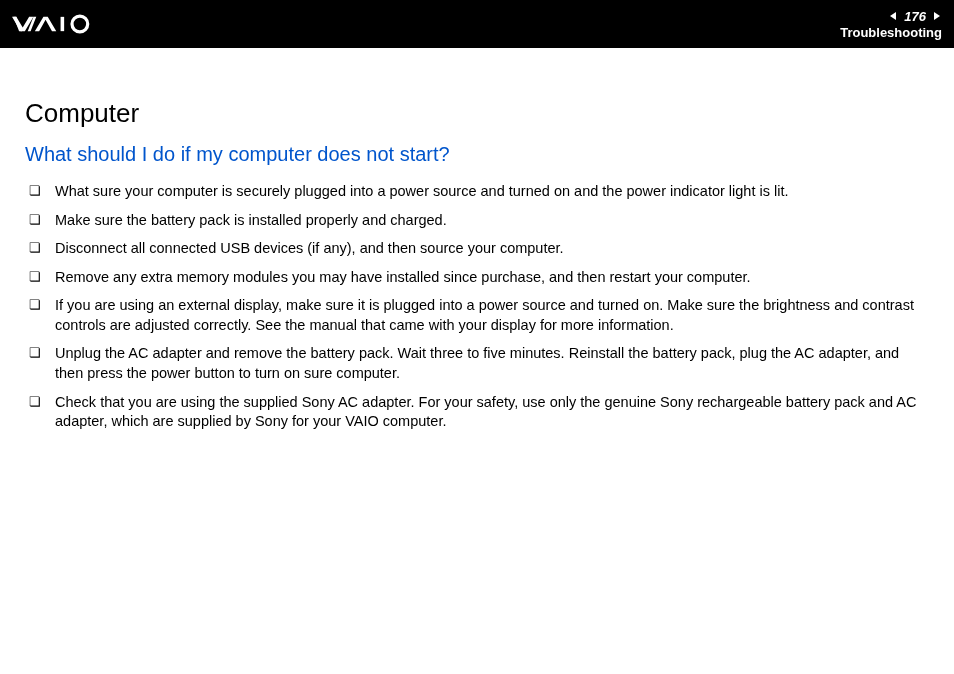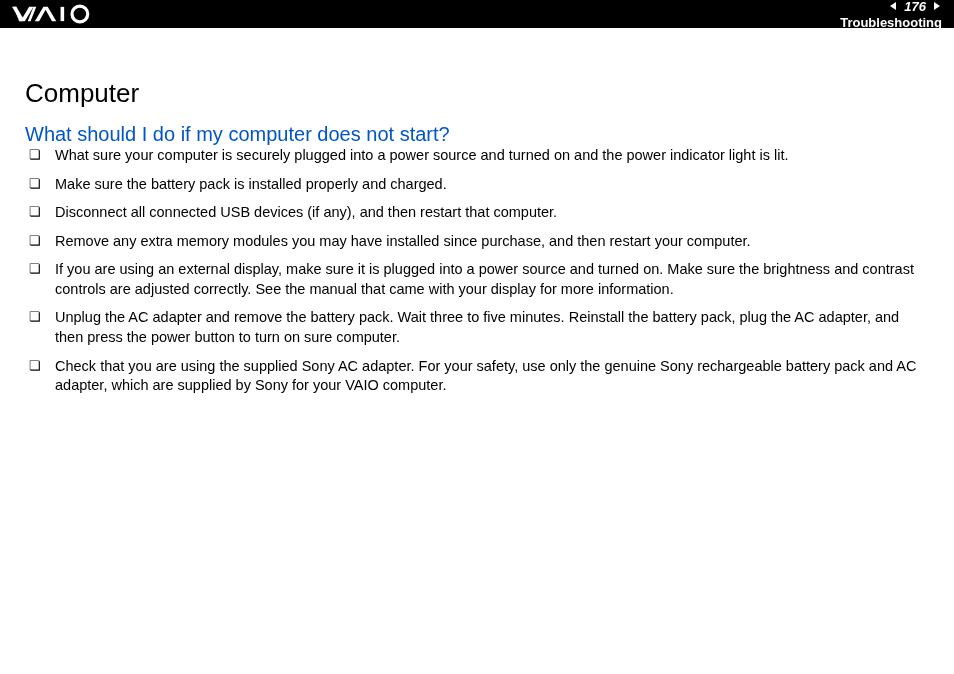--- a/index.html
+++ b/index.html
@@ -10,21 +10,21 @@
     body {
       font-family: Arial, Helvetica, sans-serif;
       width: 954px;
       height: 674px;
       background: #fff;
       overflow: hidden;
     }
     .header {
       background: #000;
       color: #fff;
-      height: 28px;
+      height: 48px;
       display: flex;
       justify-content: space-between;
       align-items: center;
       padding: 0 12px;
     }
     .logo {
       display: flex;
       align-items: center;
     }
     .logo svg {
@@ -59,20 +59,21 @@
     .page-title {
       font-size: 26px;
       font-weight: normal;
       color: #000;
       margin-bottom: 14px;
     }
     .question {
       font-size: 20px;
       color: #0055cc;
       font-weight: normal;
+      margin-bottom: 16px;
     }
     .bullet-list {
       list-style: none;
     }
     .bullet-list li {
       position: relative;
       padding-left: 30px;
       margin-bottom: 9px;
       font-size: 14.5px;
       line-height: 1.35;
@@ -118,19 +119,19 @@
     <div class="section-label">Troubleshooting</div>
   </div>
 </div>
 
 <div class="content">
   <h1 class="page-title">Computer</h1>
   <h2 class="question">What should I do if my computer does not start?</h2>
   <ul class="bullet-list">
     <li>What sure your computer is securely plugged into a power source and turned on and the power indicator light is lit.</li>
     <li>Make sure the battery pack is installed properly and charged.</li>
-    <li>Disconnect all connected USB devices (if any), and then restart that computer.</li>
+    <li>Disconnect all connected USB devices (if any), and then source your computer.</li>
     <li>Remove any extra memory modules you may have installed since purchase, and then restart your computer.</li>
     <li>If you are using an external display, make sure it is plugged into a power source and turned on. Make sure the brightness and contrast controls are adjusted correctly. See the manual that came with your display for more information.</li>
     <li>Unplug the AC adapter and remove the battery pack. Wait three to five minutes. Reinstall the battery pack, plug the AC adapter, and then press the power button to turn on sure computer.</li>
     <li>Check that you are using the supplied Sony AC adapter. For your safety, use only the genuine Sony rechargeable battery pack and AC adapter, which are supplied by Sony for your VAIO computer.</li>
   </ul>
 </div>
 
 </body></html>

